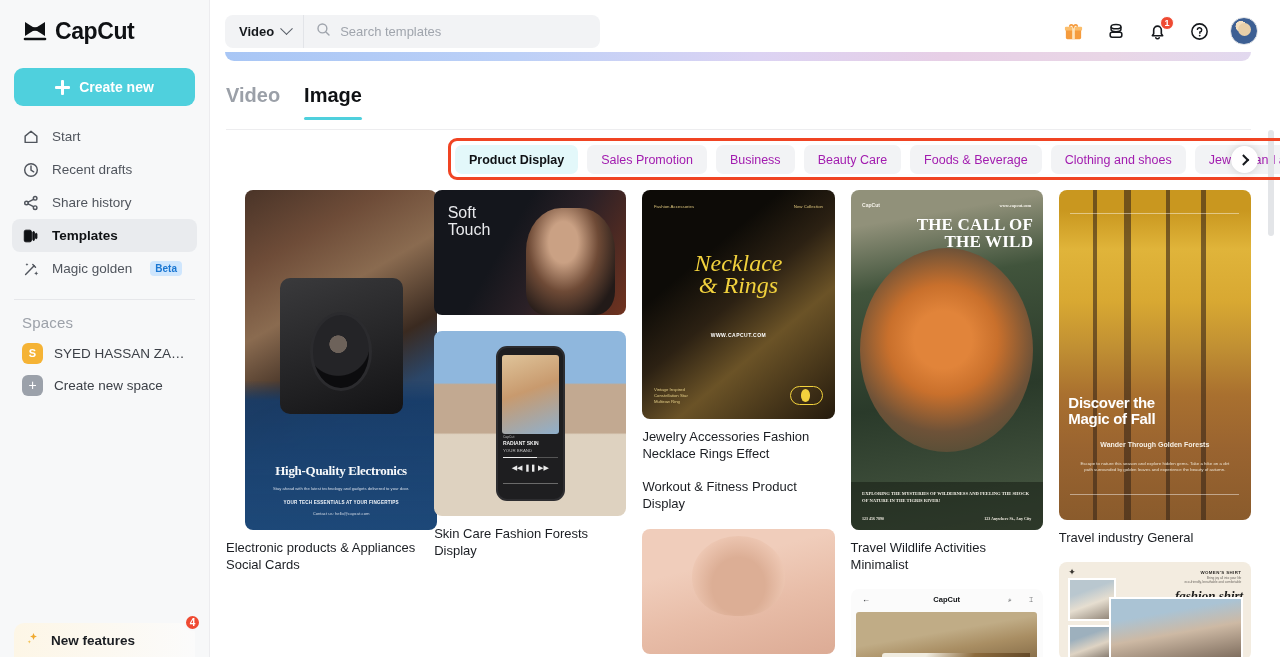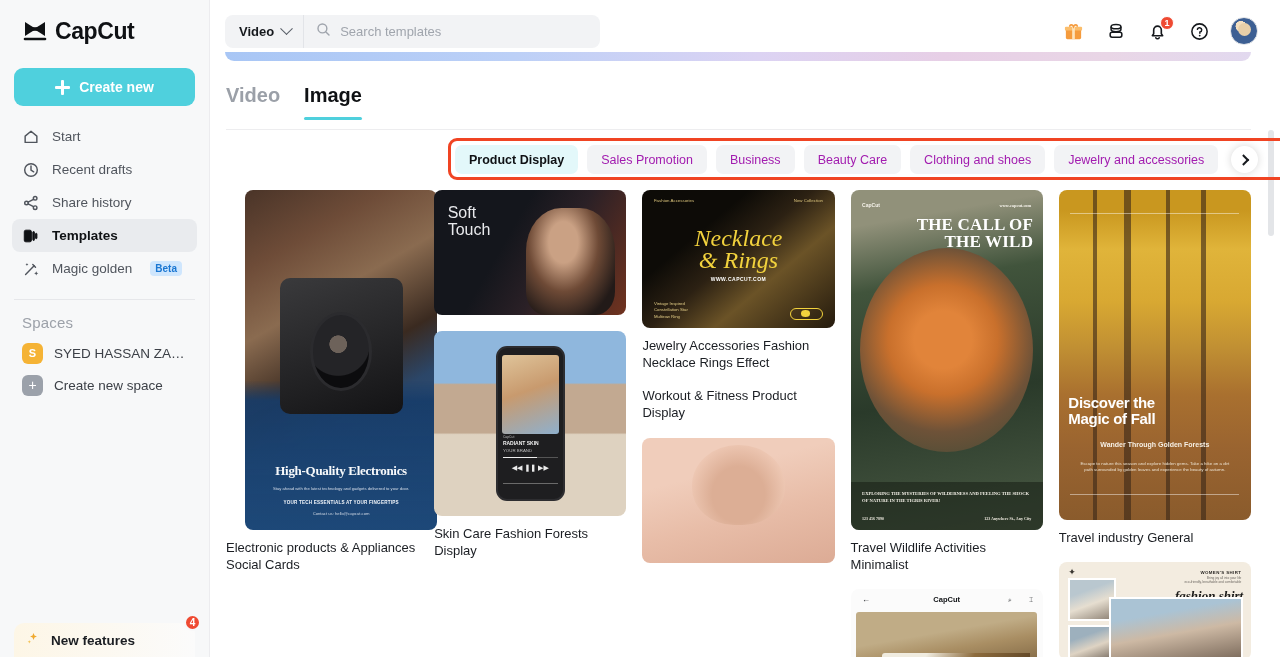--- a/index.html
+++ b/index.html
@@ -208,21 +208,21 @@
     background: linear-gradient(160deg,#dfc49a,#c89a6e 45%,#8fb0cd 100%); border-radius:3px; }
   .t-skin .ph-t1 { position:absolute; left:8%; top:61%; color:#eee; font-size:5px; font-weight:800; }
   .t-skin .ph-t0 { position:absolute; left:8%; top:57.5%; color:#bbb; font-size:3.4px; }
   .t-skin .ph-t2 { position:absolute; left:8%; top:66%; color:#bbb; font-size:4.4px; }
   .t-skin .ph-bar { position:absolute; left:8%; right:8%; top:72%; height:1.5px; background:#555; }
   .t-skin .ph-bar i { display:block; height:100%; width:62%; background:#eee; }
   .t-skin .ph-ctrl { position:absolute; left:0; right:0; top:77%; color:#eaeaea; font-size:7px;
     display:flex; justify-content:center; gap:13%; }
   .t-skin .ph-vol { position:absolute; left:8%; right:8%; top:89%; height:1.5px; background:#6a6a6a; }
 
-  .t-necklace { height: 138px; background: linear-gradient(140deg,#0d0b07 0 30%,#2c2113 48%,#6b5327 66%,#241a0d 100%); }
+  .t-necklace { height: 229px; background: linear-gradient(140deg,#0d0b07 0 30%,#2c2113 48%,#6b5327 66%,#241a0d 100%); }
   .t-necklace .nl-top1 { position:absolute; left:6%; top:6%; color:#d9c27a; font-size:4.4px; }
   .t-necklace .nl-top2 { position:absolute; right:6%; top:6%; color:#d9c27a; font-size:4.4px; }
   .t-necklace .nl-h { position:absolute; left:0; right:0; top:27%; text-align:center;
     color:#f2d23d; font-family:"Liberation Serif", serif; font-size:24px; font-style:italic; line-height:.92; }
   .t-necklace .nl-url { position:absolute; left:0; right:0; top:62%; text-align:center;
     color:#fff; font-size:5px; font-weight:700; letter-spacing:.5px; }
   .t-necklace .nl-foot { position:absolute; left:6%; bottom:6%; color:#e3cd86; font-size:4.3px; line-height:1.45; }
   .t-necklace .nl-pill { position:absolute; right:6%; bottom:6%; width:17%; height:8.5%;
     border:1px solid #f2d23d; border-radius:99px; display:flex; align-items:center; padding-left:5%; }
   .t-necklace .nl-pill i { width:45%; height:72%; border-radius:50%; background:#f2d23d; }
@@ -468,20 +468,21 @@
       <div class="tab">Video</div>
       <div class="tab active">Image</div>
     </div>
     <div class="tabs-rule"></div>
 
     <div class="chips-row">
       <div class="chip selected">Product Display</div>
       <div class="chip">Sales Promotion</div>
       <div class="chip">Business</div>
       <div class="chip">Beauty Care</div>
+      <div class="chip">Foods &amp; Beverage</div>
       <div class="chip">Clothing and shoes</div>
       <div class="chip">Jewelry and accessories</div>
 
     </div>
     <div class="chips-next">
       <span class="arr"></span>
     </div>
     <div class="chips-highlight"></div>
 
     <div class="grid">

